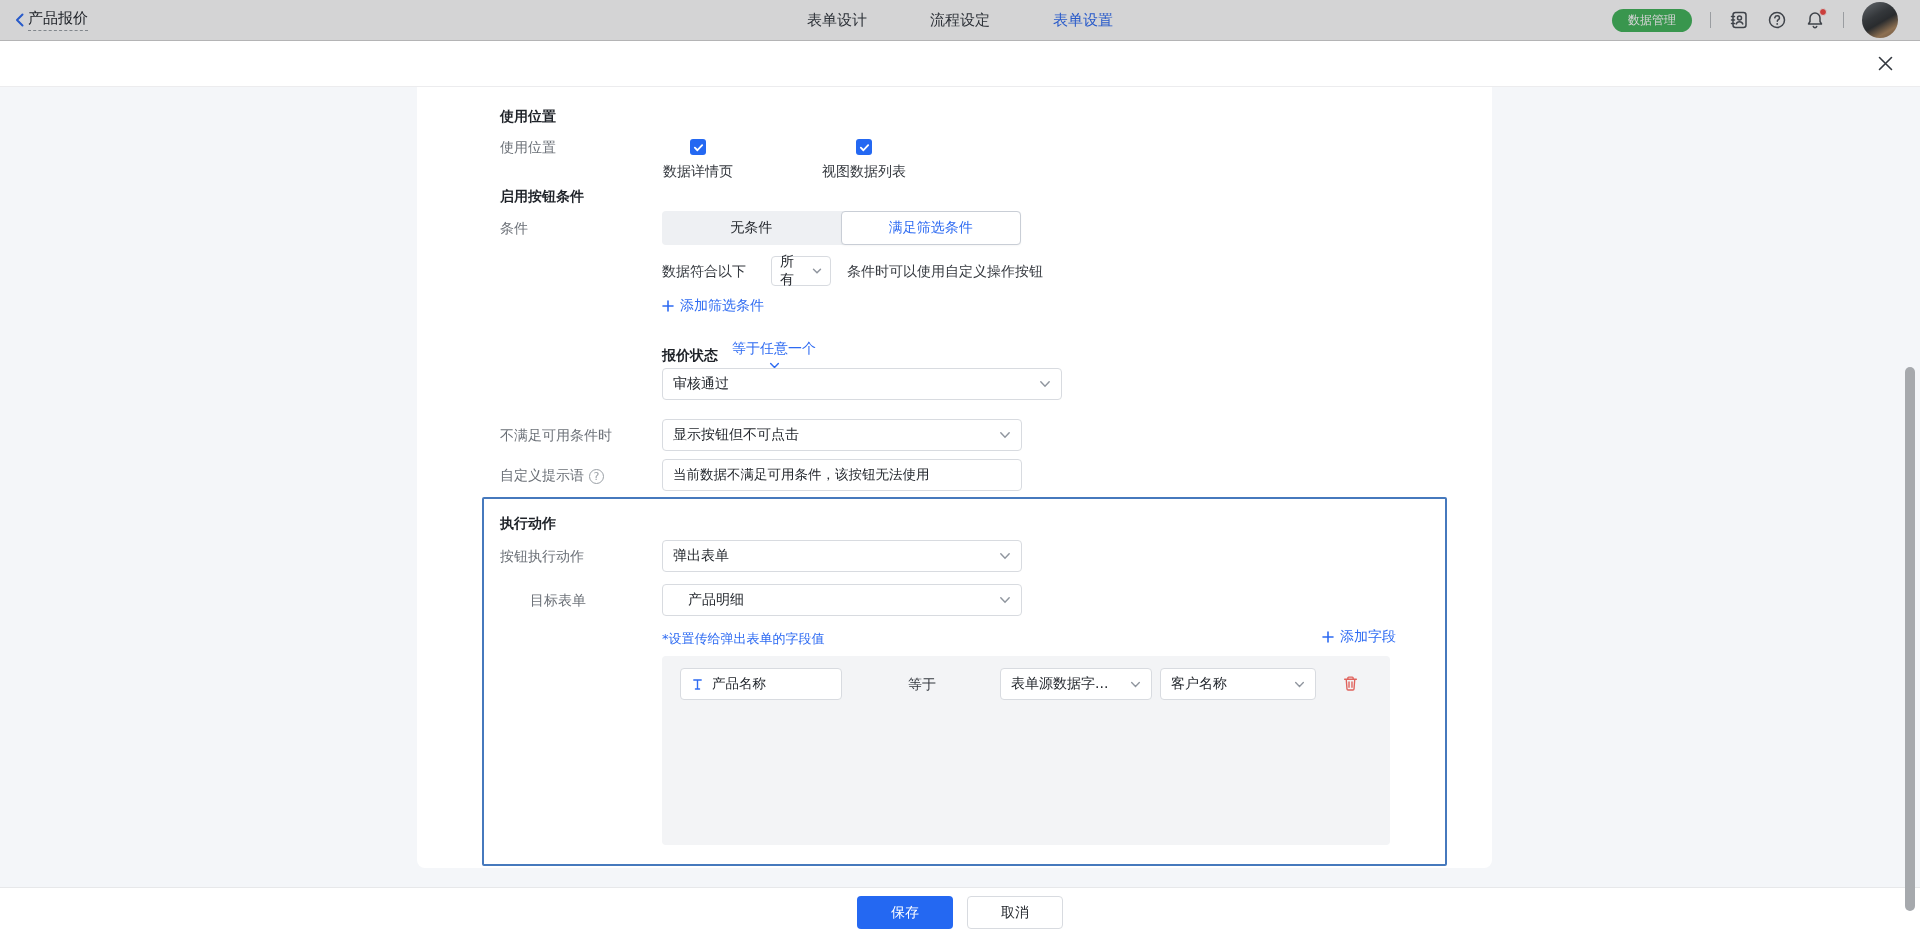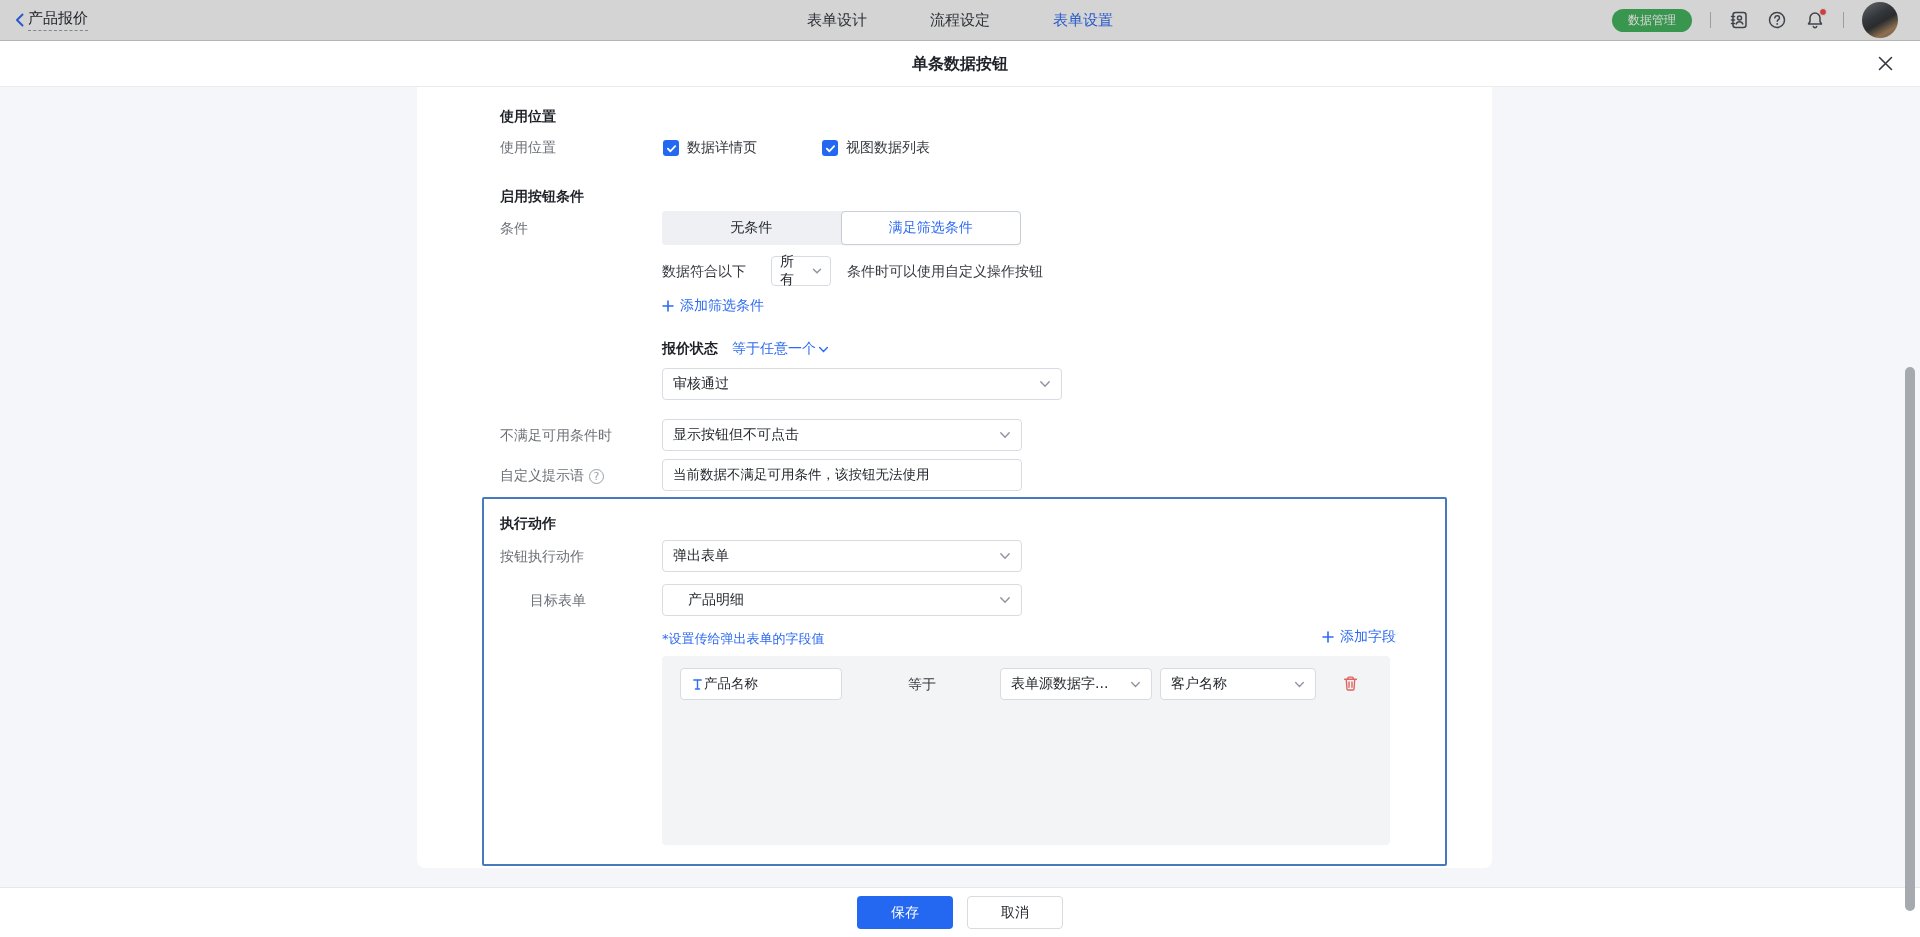--- a/index.html
+++ b/index.html
@@ -38,21 +38,21 @@
 
   .modal-body { position:absolute; top:87px; left:0; width:1920px; height:800px;
                 background:#f4f6f9; z-index:3; }
   .panel { position:absolute; left:417px; top:0; width:1075px; height:781px; background:#fff;
            border-radius:0 0 8px 8px; }
 
   .sect-title { position:absolute; left:83px; font-size:14px; font-weight:bold; color:#1f2329; }
   .row-label  { position:absolute; left:83px; font-size:14px; color:#6b7077; display:flex; align-items:center; gap:5px; }
   .plain { font-size:14px; color:#35393f; }
 
-  .cb-group { position:absolute; display:flex; align-items:center; gap:8px; }
+  .cb-group { position:absolute; display:flex; align-items:center; gap:8px;flex-direction:column; }
   .cb-box { width:16px; height:16px; border-radius:3px; background:#2468f2;
             display:flex; align-items:center; justify-content:center; cursor:pointer; flex:0 0 auto; }
   .cb-label { font-size:14px; color:#35393f; }
 
   .seg { position:absolute; left:245px; top:124px; width:359px; height:34px; background:#eef0f3;
          border-radius:4px; display:flex; }
   .seg-opt { flex:1; display:flex; align-items:center; justify-content:center; font-size:14px;
              color:#24282e; cursor:pointer; border-radius:4px; }
   .seg-opt.selected { background:#fff; border:1px solid #c9ced6; color:#2e6bf2;
                       box-shadow:0 1px 2px rgba(0,0,0,.04); }
@@ -67,21 +67,21 @@
 
   .blue-link { color:#2e6bf2; font-size:14px; cursor:pointer; display:inline-flex; align-items:center; gap:6px; }
   .plus-ic { color:#2e6bf2; display:flex; }
 
   .focus-box { position:absolute; left:65px; top:410px; width:965px; height:369px;
                border:2px solid #4679bd; border-radius:2px; background:#fff; }
   .map-panel { position:absolute; left:245px; top:569px; width:728px; height:189px;
                background:#f3f4f6; border-radius:4px; }
   .field-chip { position:absolute; left:18px; top:12px; width:162px; height:32px; background:#fff;
                 border:1px solid #d8dbe0; border-radius:4px; display:flex; align-items:center;
-                gap:0; padding:0 10px; font-size:13.5px; color:#24282e; cursor:pointer; }
+                gap:8px; padding:0 10px; font-size:13.5px; color:#24282e; cursor:pointer; }
   .trash-ic { position:absolute; left:680px; top:19px; color:#e0625c; cursor:pointer; }
 
   .q-ic { width:15px; height:15px; border-radius:50%; border:1px solid #9aa0a6; color:#9aa0a6;
           font-size:11px; display:inline-flex; align-items:center; justify-content:center; }
 
   .footer { position:absolute; top:887px; left:0; width:1920px; height:50px; background:#fff;
             border-top:1px solid #e7e8ea; z-index:3; display:flex; align-items:center;
             justify-content:center; gap:14px; }
   .btn { height:33px; min-width:96px; border-radius:4px; font-size:14px; display:flex;
          align-items:center; justify-content:center; cursor:pointer; }
@@ -135,21 +135,20 @@
         </svg>
         <span class="bell-dot"></span>
       </span>
       <span class="tb-divider"></span>
       <span class="avatar"></span>
     </div>
   </div>
   <div class="dim-overlay"></div>
 
   <div class="modal-header">
-    <div class="modal-title">单条数据按钮</div>
     <span class="close-ic">
       <svg width="17" height="17" viewBox="0 0 17 17" fill="none" stroke="currentColor" stroke-width="1.6" stroke-linecap="round">
         <path d="M2.5 2.5 L14.5 14.5 M14.5 2.5 L2.5 14.5"></path>
       </svg>
     </span>
   </div>
 
   <div class="modal-body">
     <div class="panel">
 
@@ -196,21 +195,21 @@
             <svg width="12" height="12" viewBox="0 0 12 12" fill="none" stroke="currentColor" stroke-width="1.6" stroke-linecap="round">
                 <path d="M6 1v10M1 6h10"></path>
               </svg>
           </span>
           <span>添加筛选条件</span>
         </span>
       </div>
 
       <div style="position:absolute; left:245px; top:253px; display:flex; align-items:center; gap:14px;">
         <span class="plain" style="font-weight:bold; color:#1f2329;">报价状态</span>
-        <span class="blue-link" style="gap:2px;">
+        <span class="blue-link" style="gap:2px;flex-direction:column;">
           <span>等于任意一个</span>
           <svg width="11" height="11" viewBox="0 0 10 10" fill="none" stroke="currentColor" stroke-width="1.3" stroke-linecap="round">
               <path d="M1.5 3.2 L5 6.8 L8.5 3.2"></path>
             </svg>
         </span>
       </div>
       <div class="sel" style="left:245px; top:281px; width:400px;">
         <span>审核通过</span>
         <span class="chev">
           <svg width="12" height="12" viewBox="0 0 10 10" fill="none" stroke="currentColor" stroke-width="1.2" stroke-linecap="round">

